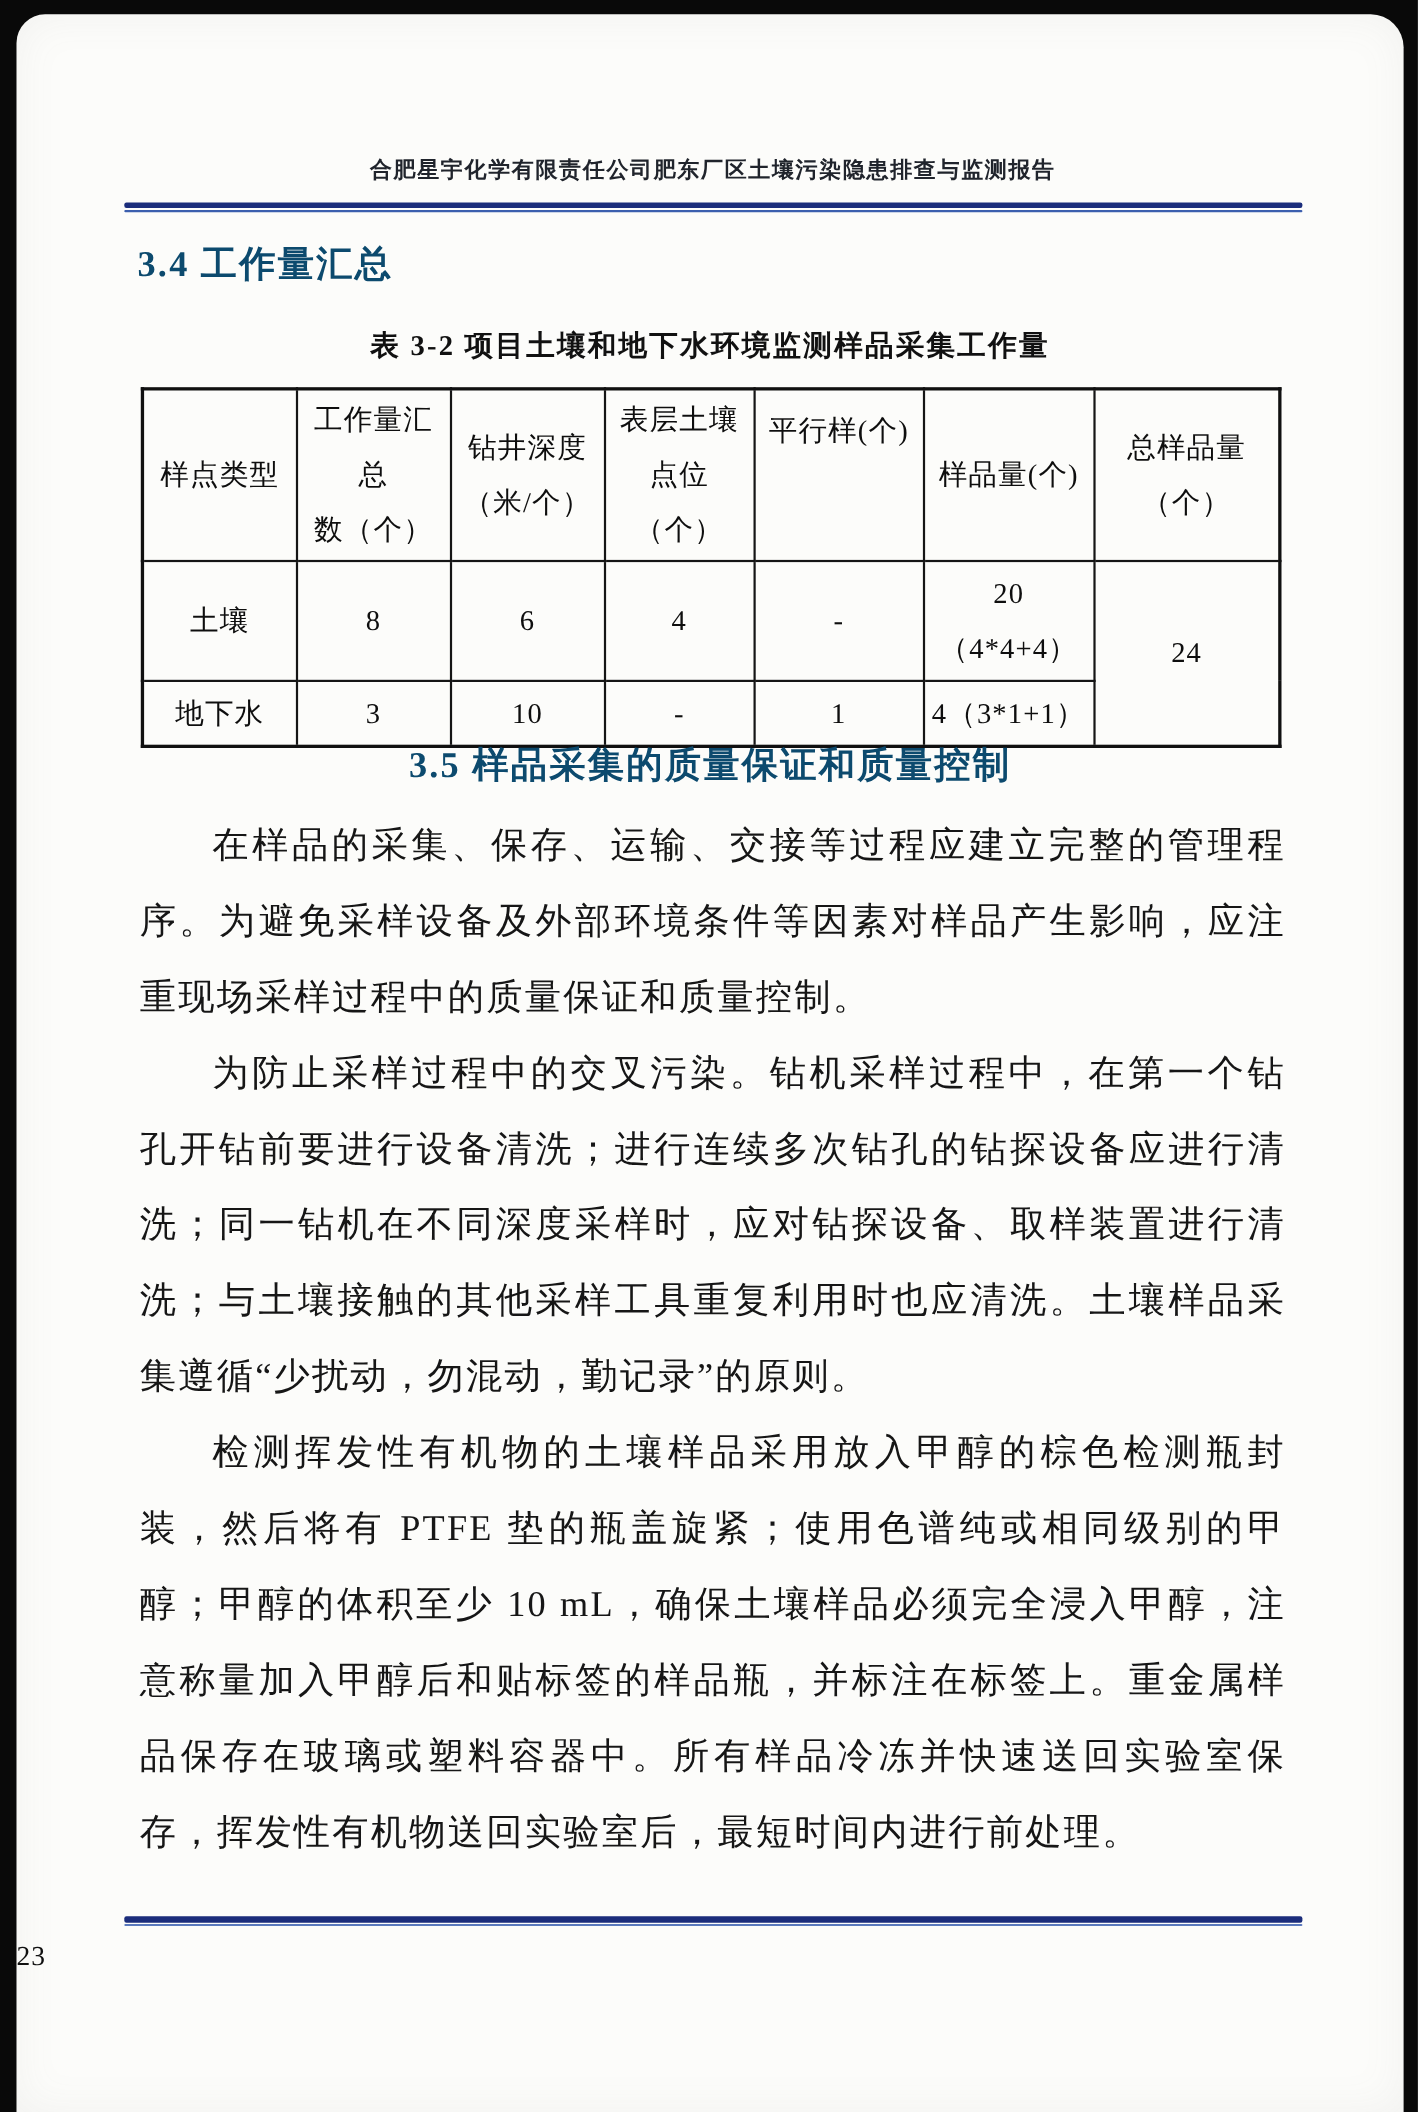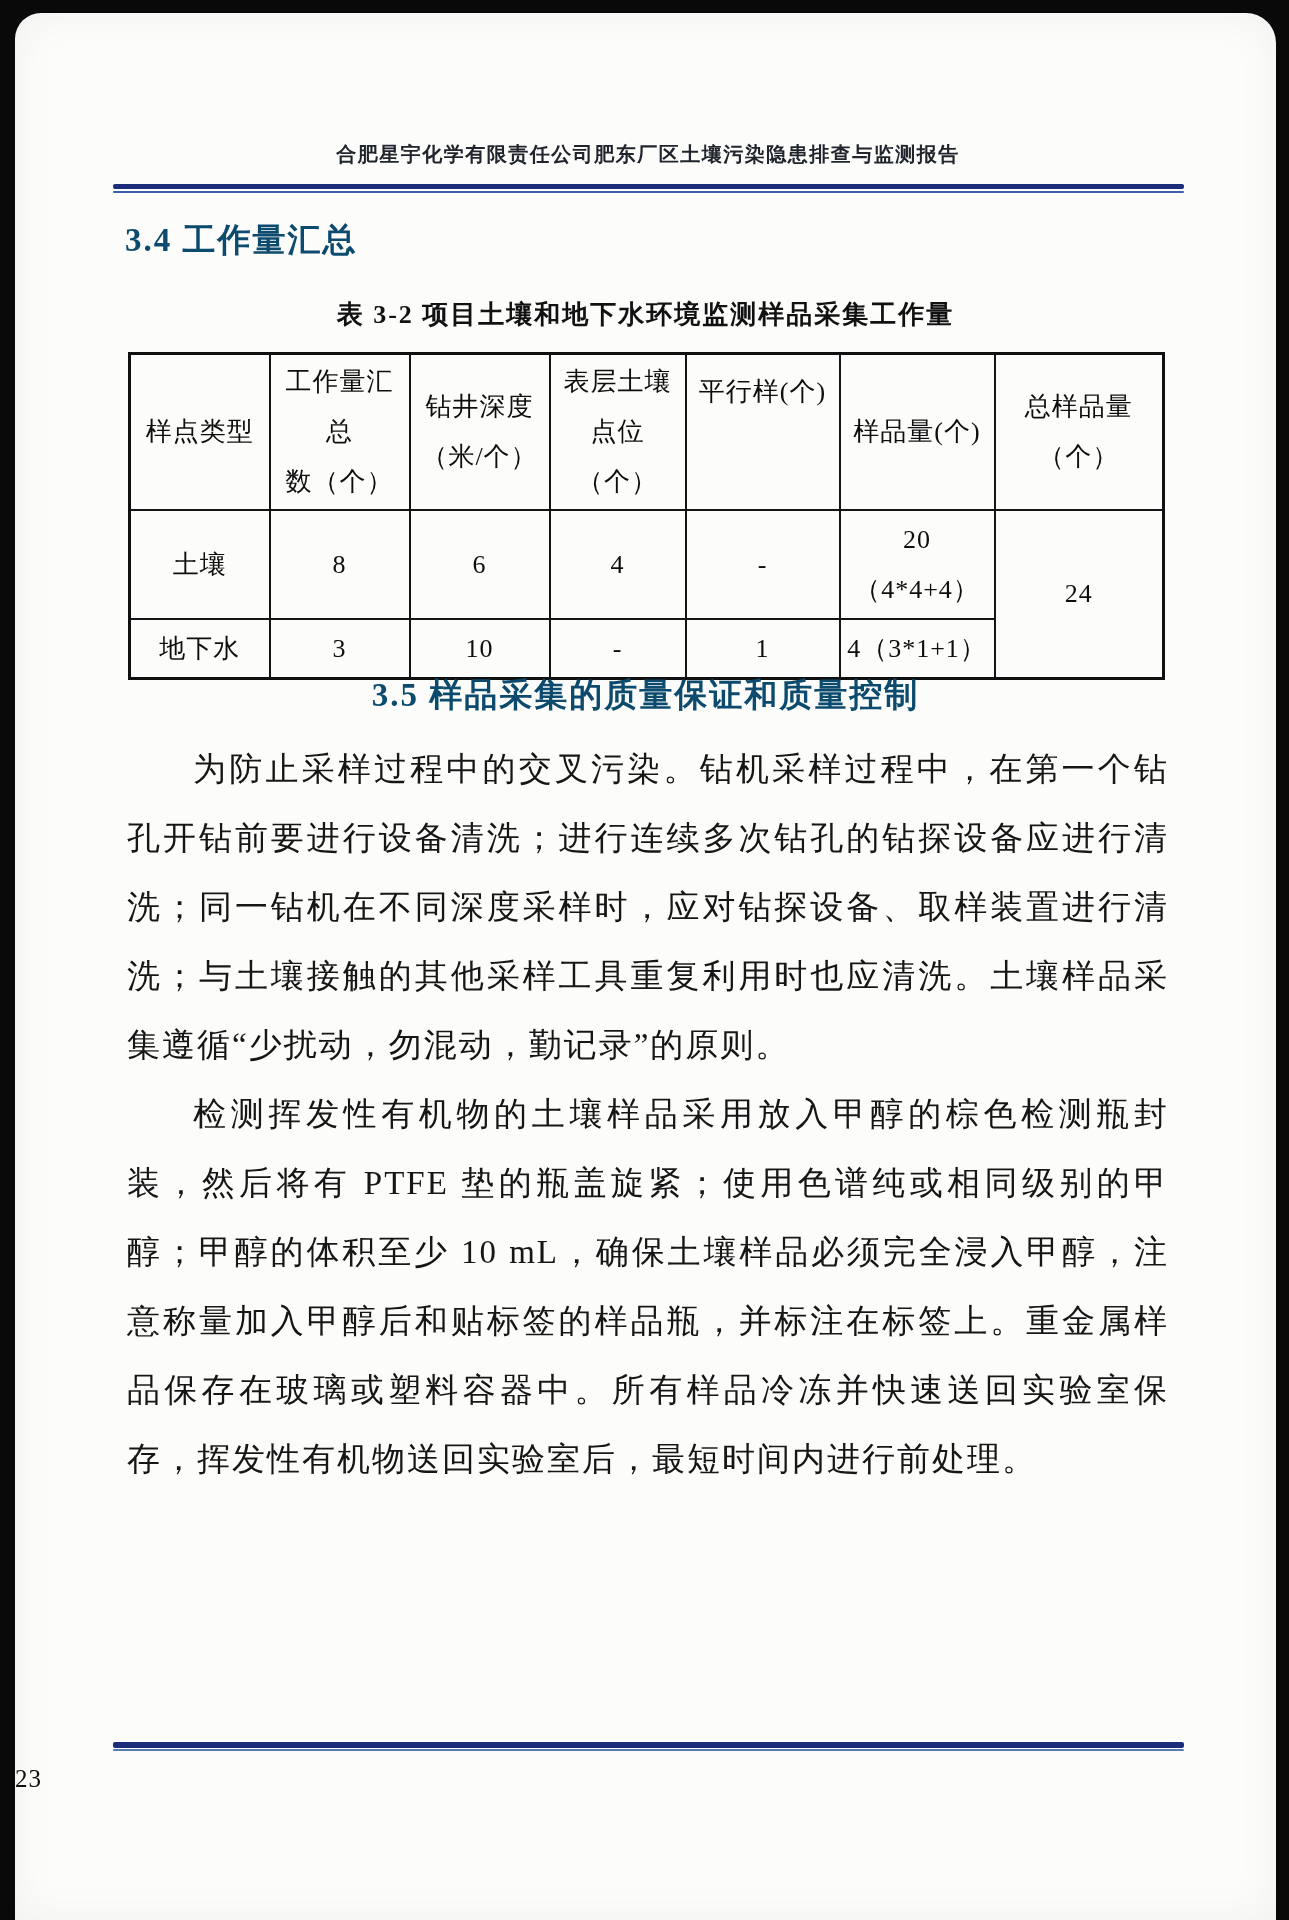--- a/index.html
+++ b/index.html
@@ -131,20 +131,21 @@
       <td>-</td>
       <td>1</td>
       <td>4（3*1+1）</td>
     </tr>
   </tbody>
     </table>
 
   <div class="sec-heading" id="h35">3.5 样品采集的质量保证和质量控制</div>
 
   <div class="body-text">
+    <p>在样品的采集、保存、运输、交接等过程应建立完整的管理程序。为避免采样设备及外部环境条件等因素对样品产生影响，应注重现场采样过程中的质量保证和质量控制。</p>
     <p>为防止采样过程中的交叉污染。钻机采样过程中，在第一个钻孔开钻前要进行设备清洗；进行连续多次钻孔的钻探设备应进行清洗；同一钻机在不同深度采样时，应对钻探设备、取样装置进行清洗；与土壤接触的其他采样工具重复利用时也应清洗。土壤样品采集遵循“少扰动，勿混动，勤记录”的原则。</p>
     <p>检测挥发性有机物的土壤样品采用放入甲醇的棕色检测瓶封装，然后将有 PTFE 垫的瓶盖旋紧；使用色谱纯或相同级别的甲醇；甲醇的体积至少 10 mL，确保土壤样品必须完全浸入甲醇，注意称量加入甲醇后和贴标签的样品瓶，并标注在标签上。重金属样品保存在玻璃或塑料容器中。所有样品冷冻并快速送回实验室保存，挥发性有机物送回实验室后，最短时间内进行前处理。</p>
   </div>
 
   <div class="footer-rule">
     <div class="bar-thick"></div>
     <div class="bar-thin"></div>
   </div>
 
   <div class="page-number">23</div>

